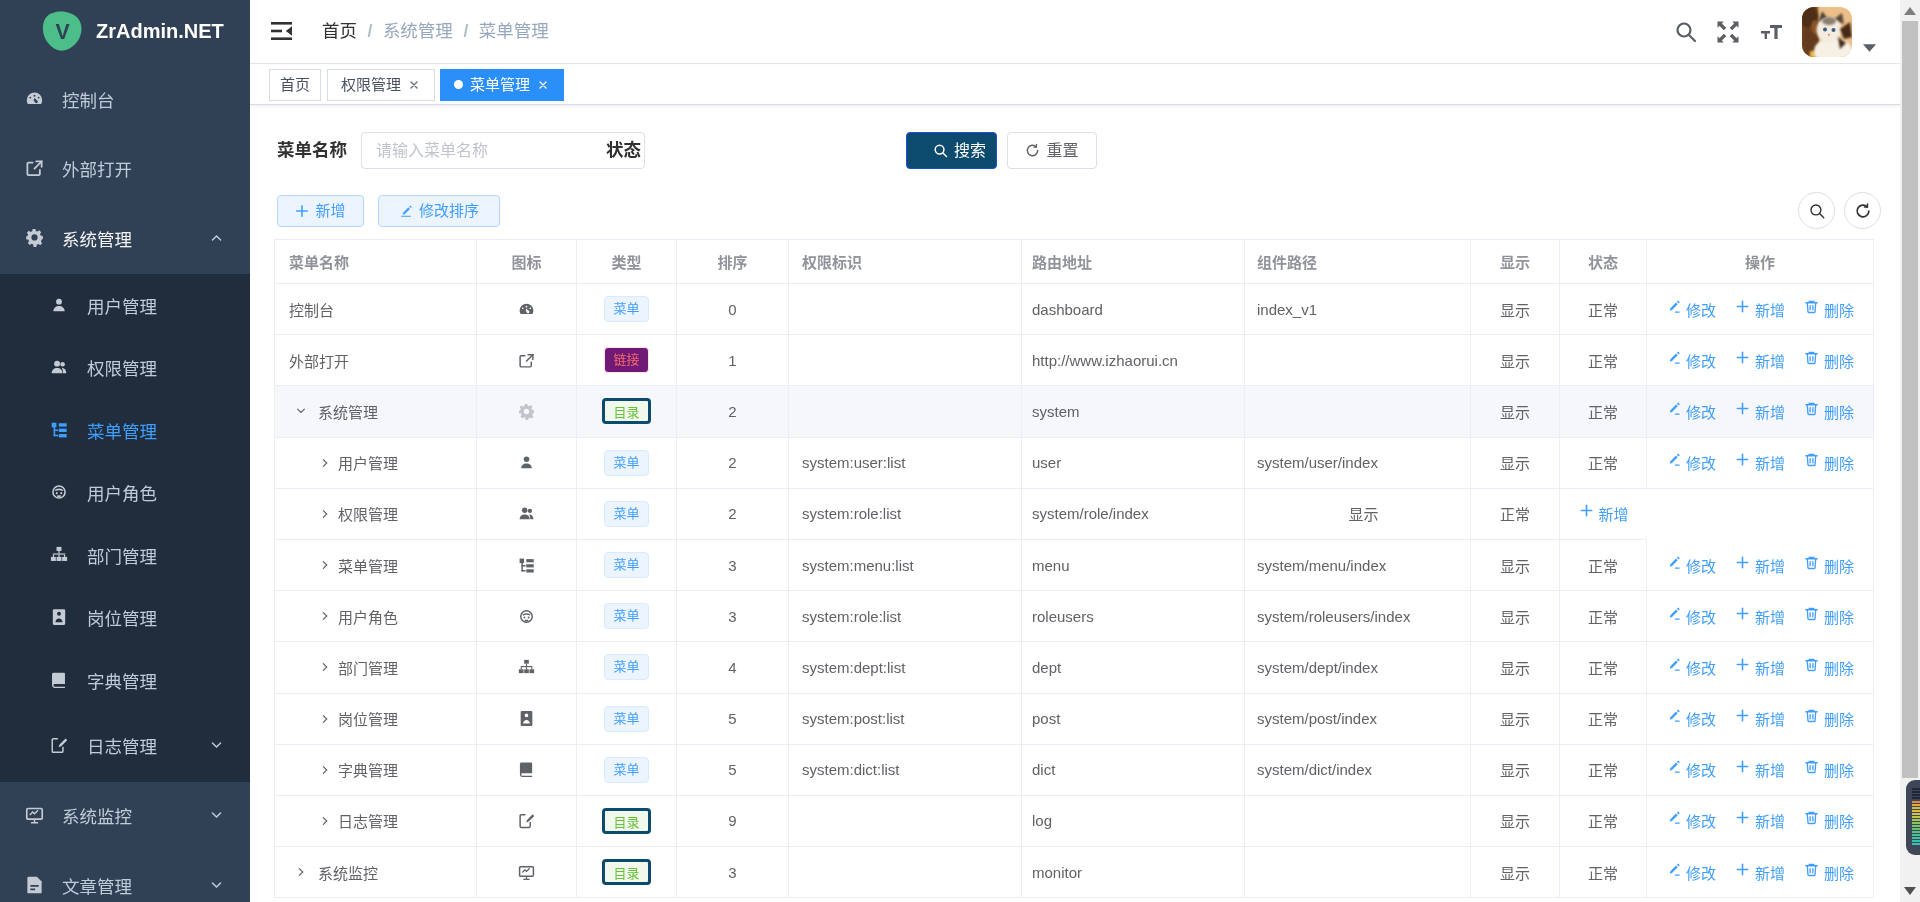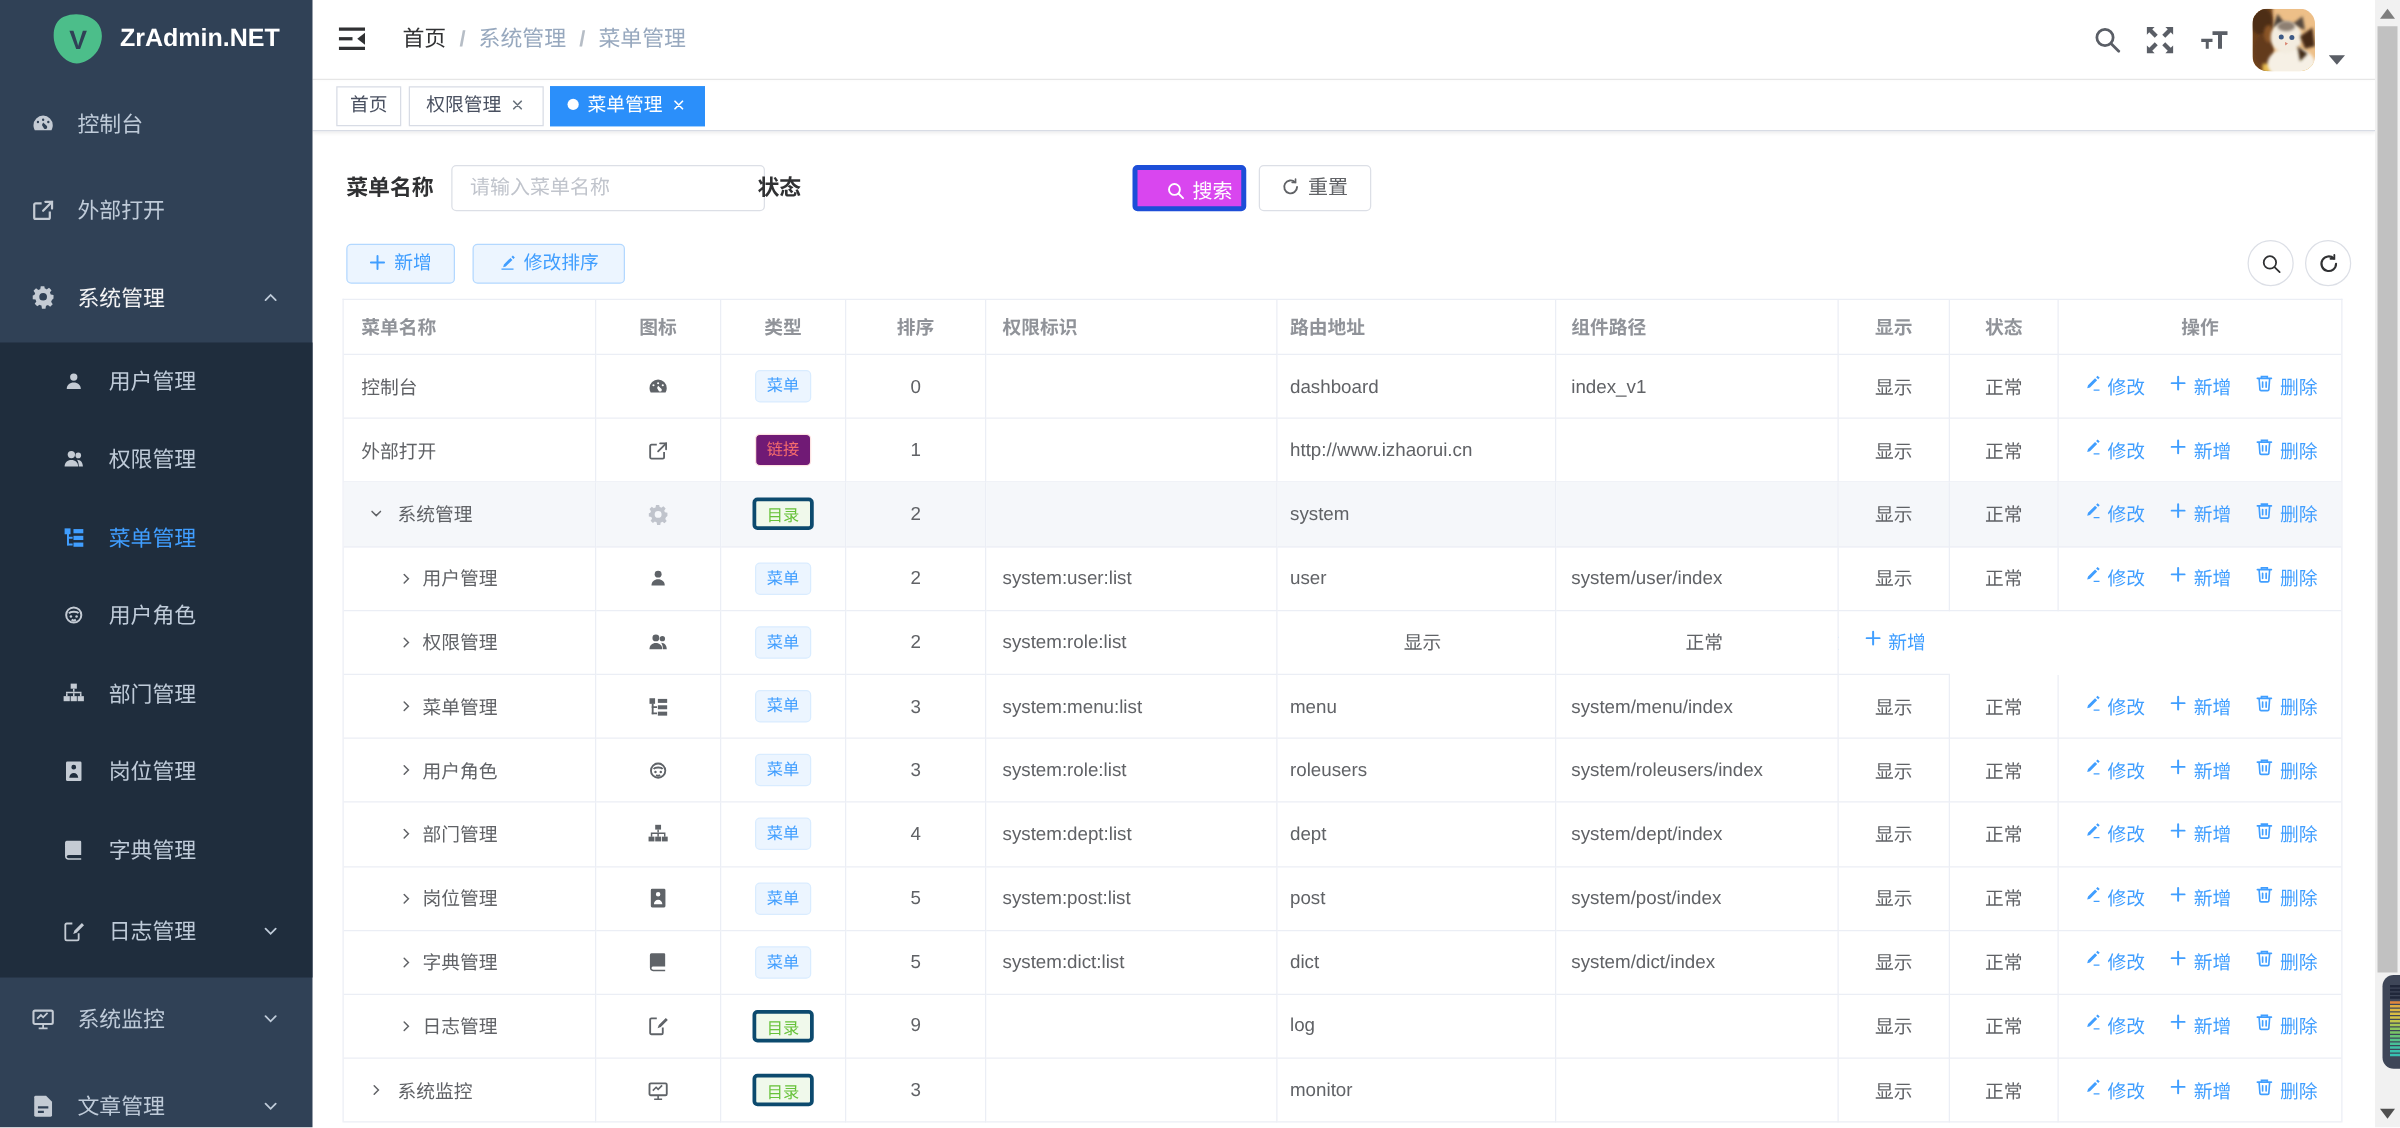--- a/index.html
+++ b/index.html
@@ -40,21 +40,21 @@
 .tag .x { display:inline-block; width:14px; height:14px; margin-left:6px; vertical-align:-2px; }
 .tag.on { background:#2b8ffa; color:#fff; border-color:#2b8ffa; }
 .tag.on .dot { display:inline-block; width:9px; height:9px; border-radius:50%; background:#fff; margin-right:7px; vertical-align:1px; }
 
 
 #content { position:absolute; left:250px; top:106px; width:1650px; height:796px; background:#fff; }
 .flabel { position:absolute; font-size:17.5px; font-weight:bold; color:#303133; top:0; line-height:37px; }
 .finput { position:absolute; top:0; height:37px; border:1px solid #dcdfe6; border-radius:4px; background:#fff; font-size:16px; color:#c0c4cc; line-height:35px; padding-left:14px; }
 #searchrow { position:absolute; left:0; top:26px; width:1650px; height:37px; }
 .btn { position:absolute; top:0; height:37px; border-radius:4px; font-size:16px; text-align:center; }
-.btn-primary { background:#d946ef; color:#fff; border:4px solid #1d4ed8;padding-left:16px; }
+.btn-primary { background:#0c4a6e; color:#fff; border:1px solid #1d4ed8;padding-left:16px; }
 .btn-plain { background:#fff; color:#606266; border:1px solid #dcdfe6; }
 #actrow { position:absolute; left:0; top:89px; width:1650px; height:32px; }
 .btn2 { position:absolute; top:0; height:32px; border-radius:4px; font-size:15px; background:#ecf5ff; color:#409eff; border:1px solid #b3d8ff; }
 .cirbtn { position:absolute; top:-3px; width:37px; height:37px; border:1px solid #dcdfe6; border-radius:50%; background:#fff; }
 .cirbtn svg { position:absolute; left:50%; top:50%; transform:translate(-50%,-50%); width:17px; height:17px; color:#303133; }
 
 
 #table { position:absolute; left:24px; top:133px; width:1600px; border:1px solid #ebeef5; border-bottom:none; }
 .trow { display:grid; grid-template-columns:202px 100px 100px 112px 233px 223px 226px 89px 87px 226px; width:1598px; }
 .trow > div { border-right:1px solid #ebeef5; border-bottom:1px solid #ebeef5; height:51.2px; display:flex; align-items:center; font-size:15px; color:#606266; overflow:hidden; white-space:nowrap; }
@@ -272,21 +272,21 @@
         <path d="M4 4l6 6M10 4l-6 6"></path>
       </svg></div>
   <div class="tag on" style="left:190px;"><span class="dot"></span>菜单管理<svg class="x" viewBox="0 0 14 14" fill="none" stroke="#fff" stroke-width="1.4" stroke-linecap="round">
         <path d="M4 4l6 6M10 4l-6 6"></path>
       </svg></div>
 </div>
 
 <div id="content">
   <div id="searchrow">
     <span class="flabel" style="left:27px;">菜单名称</span>
-    <div class="finput" style="left:111px; width:251px;">请输入菜单名称</div>
+    <div class="finput" style="left:111px; width:284px;">请输入菜单名称</div>
     <span class="flabel" style="left:356px;">状态</span>
     <div class="btn btn-primary" style="left:656px; width:91px; line-height:35px;"><svg style="width:15px;height:15px;vertical-align:-2px;margin-right:6px;" viewBox="0 0 24 24" fill="none" stroke="#fff" stroke-width="2.4">
           <circle cx="10.5" cy="10.5" r="7"></circle>
           <path d="M16 16l5.5 5.5" stroke-linecap="round"></path>
         </svg>搜索</div>
     <div class="btn btn-plain" style="left:757px; width:90px; line-height:35px;"><svg style="width:15px;height:15px;vertical-align:-2px;margin-right:6px;" viewBox="0 0 16 16" fill="none" stroke="#606266" stroke-width="1.6" stroke-linecap="round">
           <path d="M13.5 8a5.5 5.5 0 1 1-1.6-3.9"></path>
           <path d="M12.2 1.4v2.9H9.3" stroke-width="1.4"></path>
         </svg>重置</div>
   </div>
@@ -483,20 +483,21 @@
             <path d="M1.5 13.5c0-2.8 2-4.6 4.8-4.6s4.8 1.8 4.8 4.6z"></path>
             <circle cx="11.2" cy="5.6" r="2"></circle>
             <path d="M10.3 8.7c2.5.1 4.2 1.8 4.2 4.8h-2.9c0-2-.5-3.6-1.3-4.8z"></path>
           </svg>
         </div>
         <div class="c-center">
           <span class="tag-t tag-menu">菜单</span>
         </div>
         <div class="c-center">2</div>
         <div class="c-pad">system:role:list</div>
+        <div class="c-pad">system/role/index</div>
         <div class="c-center">显示</div>
         <div class="c-center">正常</div>
         <div>
           <div class="ops" style="justify-content:center;width:100%;">
             <span class="g"><svg viewBox="0 0 16 16" fill="#409eff">
                 <path d="M12.9 1.6l1.8 1.8-1.3 1.3-1.8-1.8zM10.7 3.8l1.8 1.8-6.1 6.1-2.4.7.7-2.5zM9.5 13.4h5v1.2h-5z"></path>
               </svg>修改</span>
             <span class="g"><svg viewBox="0 0 16 16" fill="none" stroke="#409eff" stroke-width="1.7" stroke-linecap="round">
                 <path d="M8 2.5v11M2.5 8h11"></path>
               </svg>新增</span>

